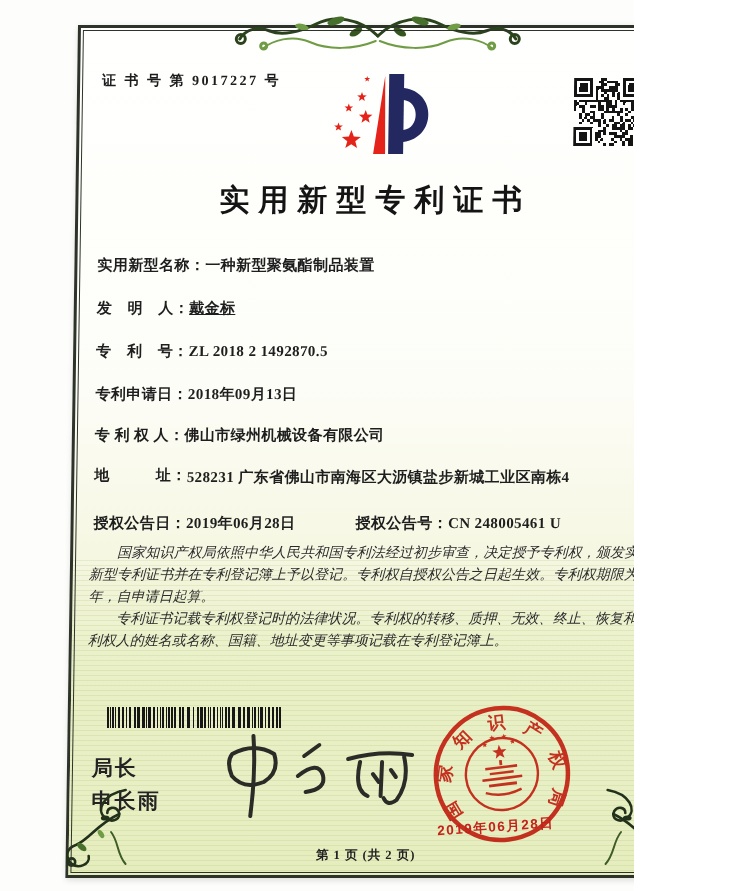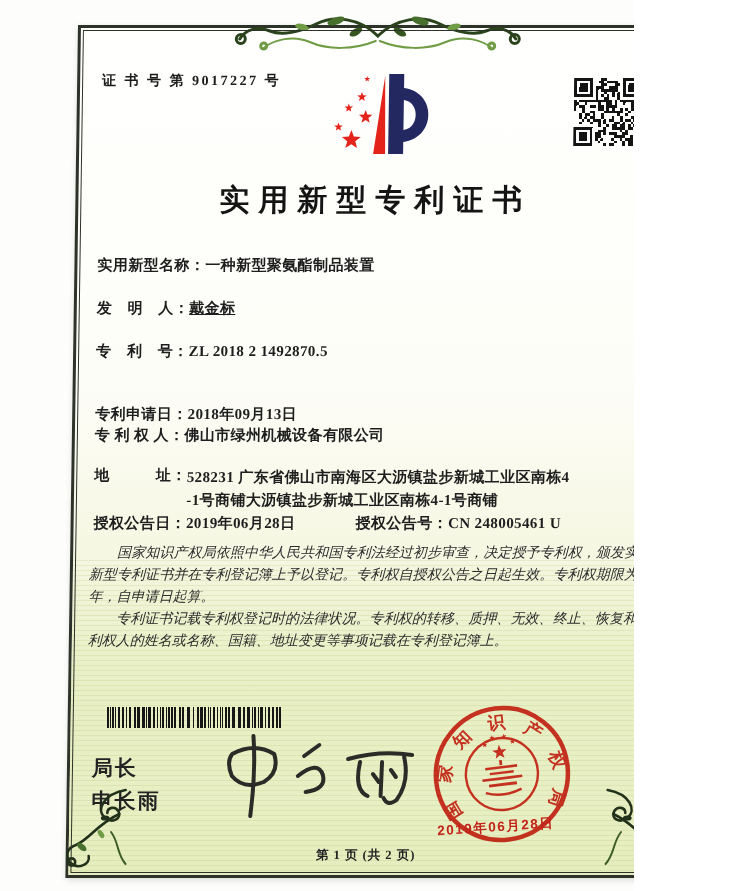--- a/index.html
+++ b/index.html
@@ -317,28 +317,28 @@
 
     <div class="abs row" style="top:228px;">
       <span class="lbl">实用新型名称：</span><span>一种新型聚氨酯制品装置</span>
     </div>
     <div class="abs row" style="top:271px;text-decoration:underline;">
       <span class="lbl">发　明　人：</span><span>戴金标</span>
     </div>
     <div class="abs row" style="top:314px;">
       <span class="lbl">专　利　号：</span><span>ZL 2018 2 1492870.5</span>
     </div>
-    <div class="abs row" style="top:357px;margin-top:20px;">
+    <div class="abs row" style="top:357px;">
       <span class="lbl">专利申请日：</span><span>2018年09月13日</span>
     </div>
     <div class="abs row" style="top:398px;">
       <span class="lbl">专 利 权 人：</span><span>佛山市绿州机械设备有限公司</span>
     </div>
     <div class="abs row" style="top:438px;">
-      <span class="lbl" style="vertical-align:top;">地　　　址：</span><span class="addr-val"><span>528231 广东省佛山市南海区大沥镇盐步新城工业区南栋4</span><br><span>-1号商铺大沥镇盐步新城工业区南栋4-1号商铺</span></span>
+      <span class="lbl" style="vertical-align:top;">地　　　址：</span><span class="addr-val"><span>528231 广东省佛山市南海区大沥镇盐步新城工业区南栋4</span><br></span>
     </div>
     <div class="abs row" style="top:486px;">
       <span><span class="lbl">授权公告日：</span><span>2019年06月28日</span></span>
       <span class="grant2"><span class="lbl">授权公告号：</span><span>CN 248005461 U</span></span>
     </div>
 
     <div class="abs paras">
       <p>国家知识产权局依照中华人民共和国专利法经过初步审查，决定授予专利权，颁发实用新型专利证书并在专利登记簿上予以登记。专利权自授权公告之日起生效。专利权期限为十年，自申请日起算。</p>
       <p>专利证书记载专利权登记时的法律状况。专利权的转移、质押、无效、终止、恢复和专利权人的姓名或名称、国籍、地址变更等事项记载在专利登记簿上。</p>
     </div>

